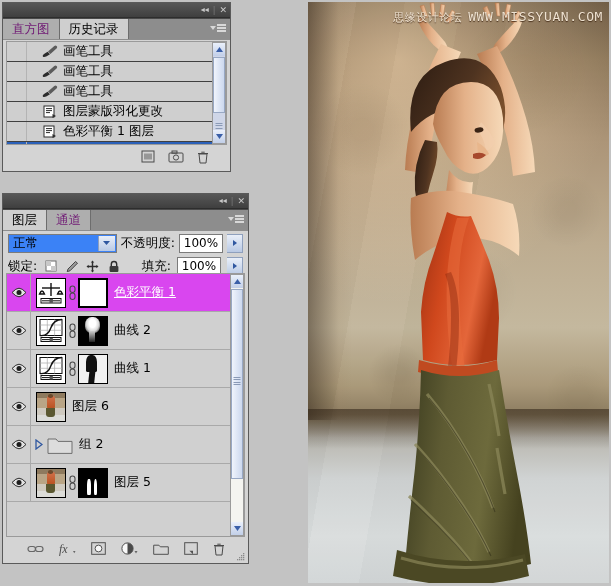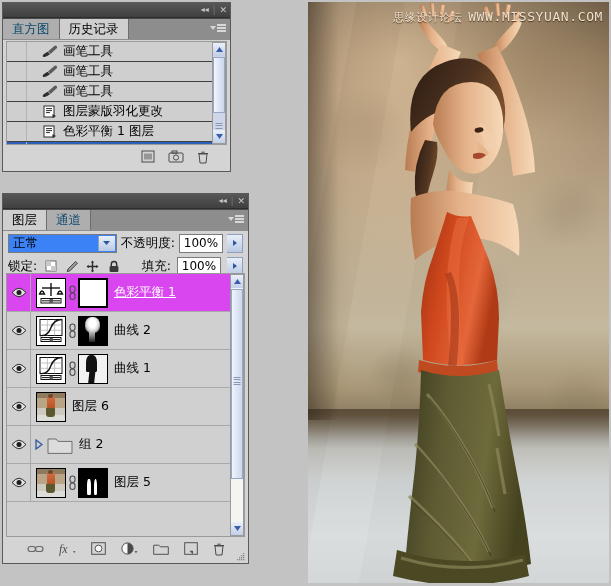--- a/index.html
+++ b/index.html
@@ -19,21 +19,21 @@
   }
   .tb-ico{color:#c8c8c8;font-size:8px;line-height:8px;cursor:pointer;user-select:none;}
   .tb-sep{color:#7a7a7a;font-size:8px;}
   .tabstrip{
     height:21px;background:linear-gradient(#4a4a4a,#3b3b3b);
     display:flex;align-items:flex-end;position:relative;
     border-bottom:1px solid #8e8e8e;
   }
   .tab{
     height:20px;line-height:20px;padding:0 9px;font-size:12.5px;
-    color:#0c4a6e;background:#aeaeae;cursor:pointer;white-space:nowrap;
+    color:#701a75;background:#aeaeae;cursor:pointer;white-space:nowrap;
     border-right:1px solid #6d6d6d;box-sizing:border-box;
   }
   .tab.active{background:#cfcfcf;color:#000;}
   .tab-filler{flex:1;height:20px;background:#8d8d8d;}
   .panel-menu{
     position:absolute;right:4px;top:4px;width:16px;height:12px;cursor:pointer;
     display:flex;align-items:center;gap:1px;
   }
   .panel-menu .arr{width:0;height:0;border-left:3px solid transparent;border-right:3px solid transparent;border-top:4px solid #d8d8d8;}
   .panel-menu .bars{display:flex;flex-direction:column;gap:1.5px;}

